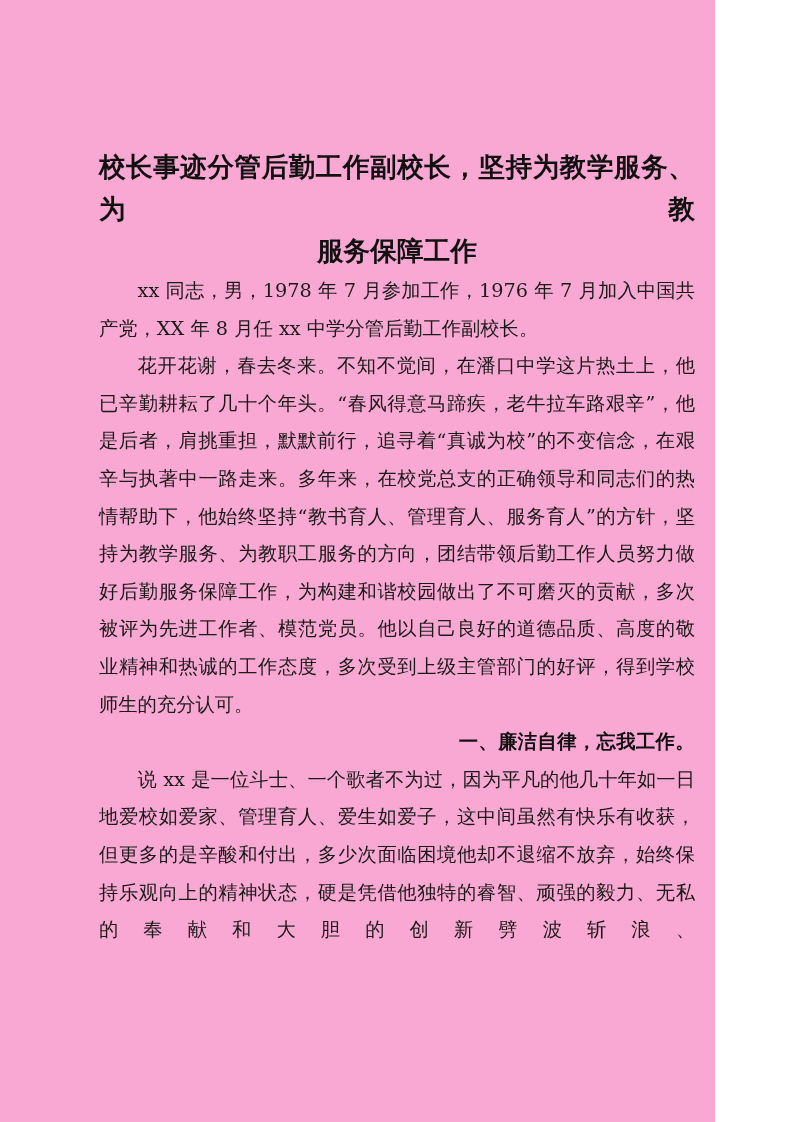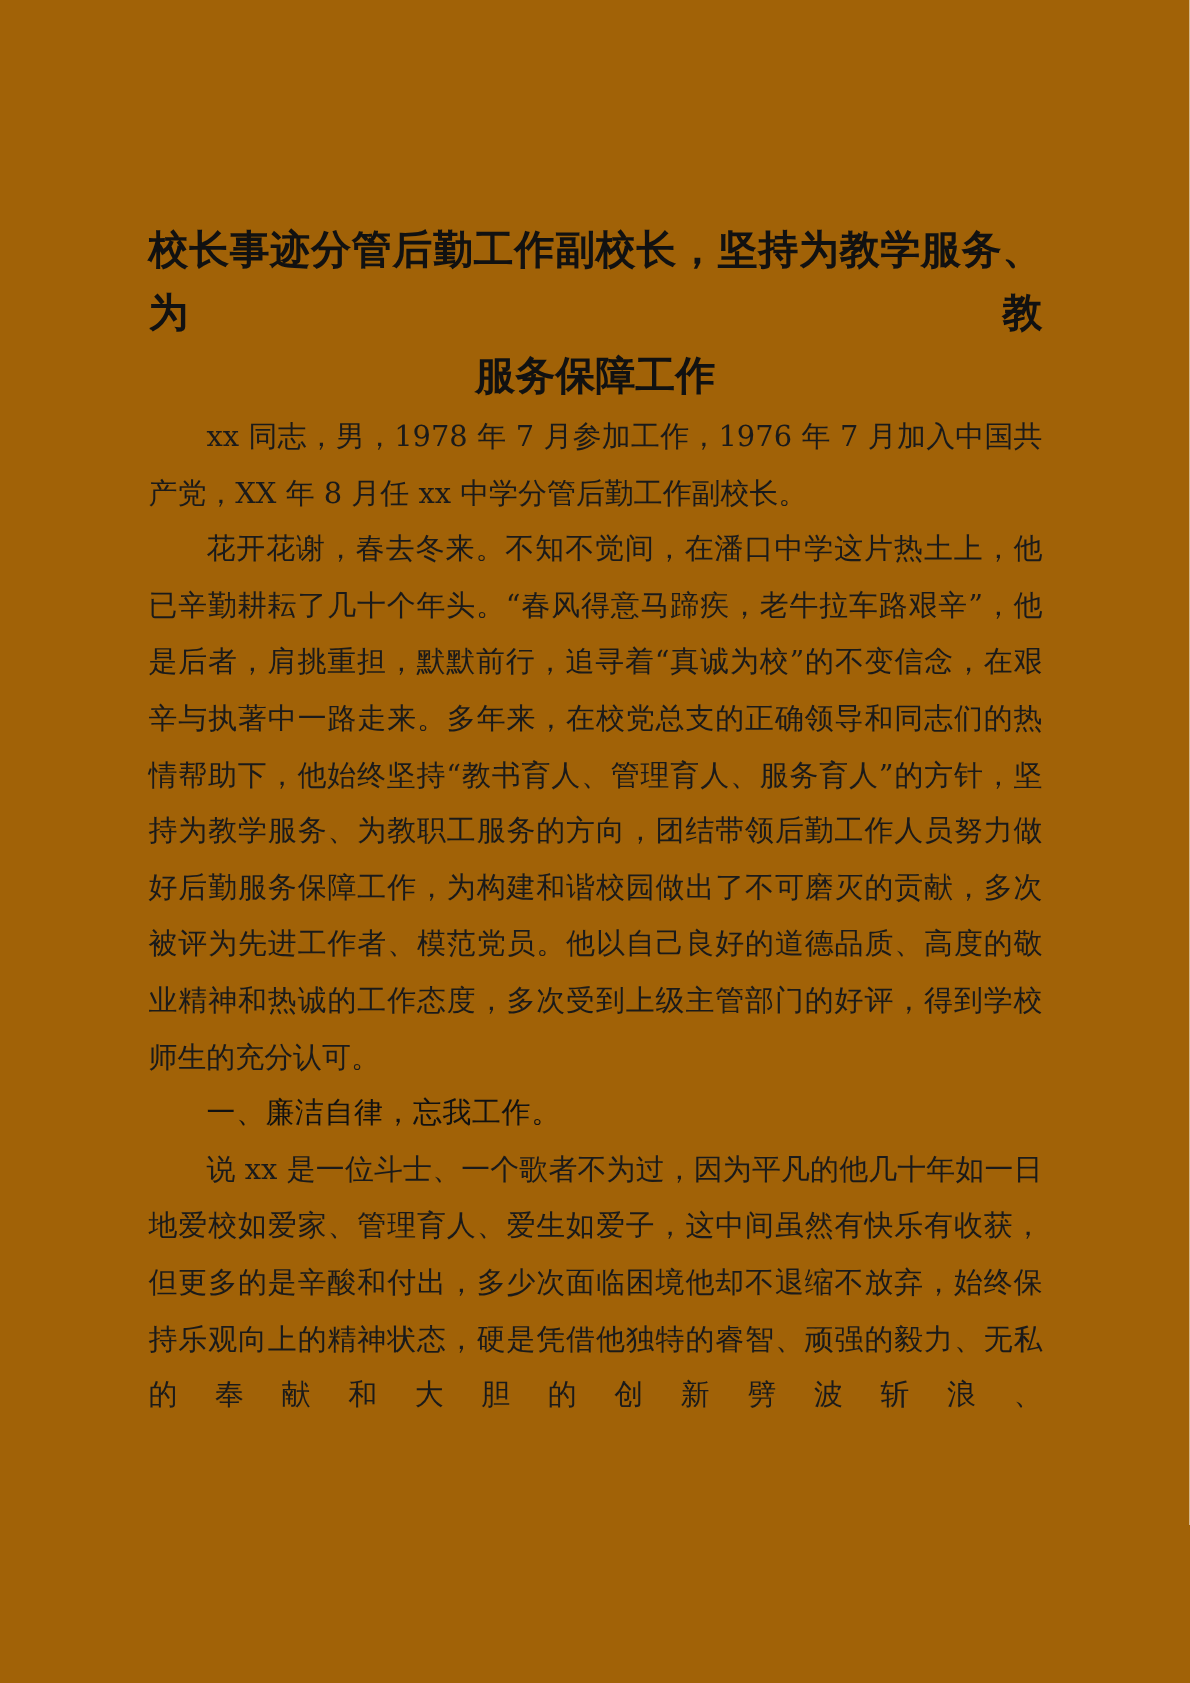--- a/index.html
+++ b/index.html
@@ -11,23 +11,23 @@
     width: 793px;
     height: 1122px;
     overflow: hidden;
     font-family: "Liberation Serif", "DejaVu Serif", serif;
     color: #000000;
     -webkit-font-smoothing: antialiased;
   }
 
   .page {
     position: relative;
-    width: 793px;
+    width: 715px;
     height: 1122px;
-    background: #a16207;
+    background: #f9a8d4;
     box-sizing: border-box;
   }
 
   .content {
     position: absolute;
     left: 99px;
     top: 146px;
     width: 596px;
   }
 
@@ -74,26 +74,26 @@
     word-break: break-all;
   }
 
   p.para.tail {
     text-align-last: justify;
   }
 
   p.heading {
     margin: 0;
     font-family: "DejaVu Serif", "Liberation Serif", serif;
-    font-weight: 400;
+    font-weight: 700;
     font-size: 19.3px;
     line-height: 37.6px;
     color: #111111;
     text-indent: 2em;
-    text-align: left;
+    text-align: right;
     letter-spacing: 0.4px;
   }
 </style>
 </head>
 <body>
 
 <div class="page">
   <div class="content">
 
     <h1 class="doc-title">

